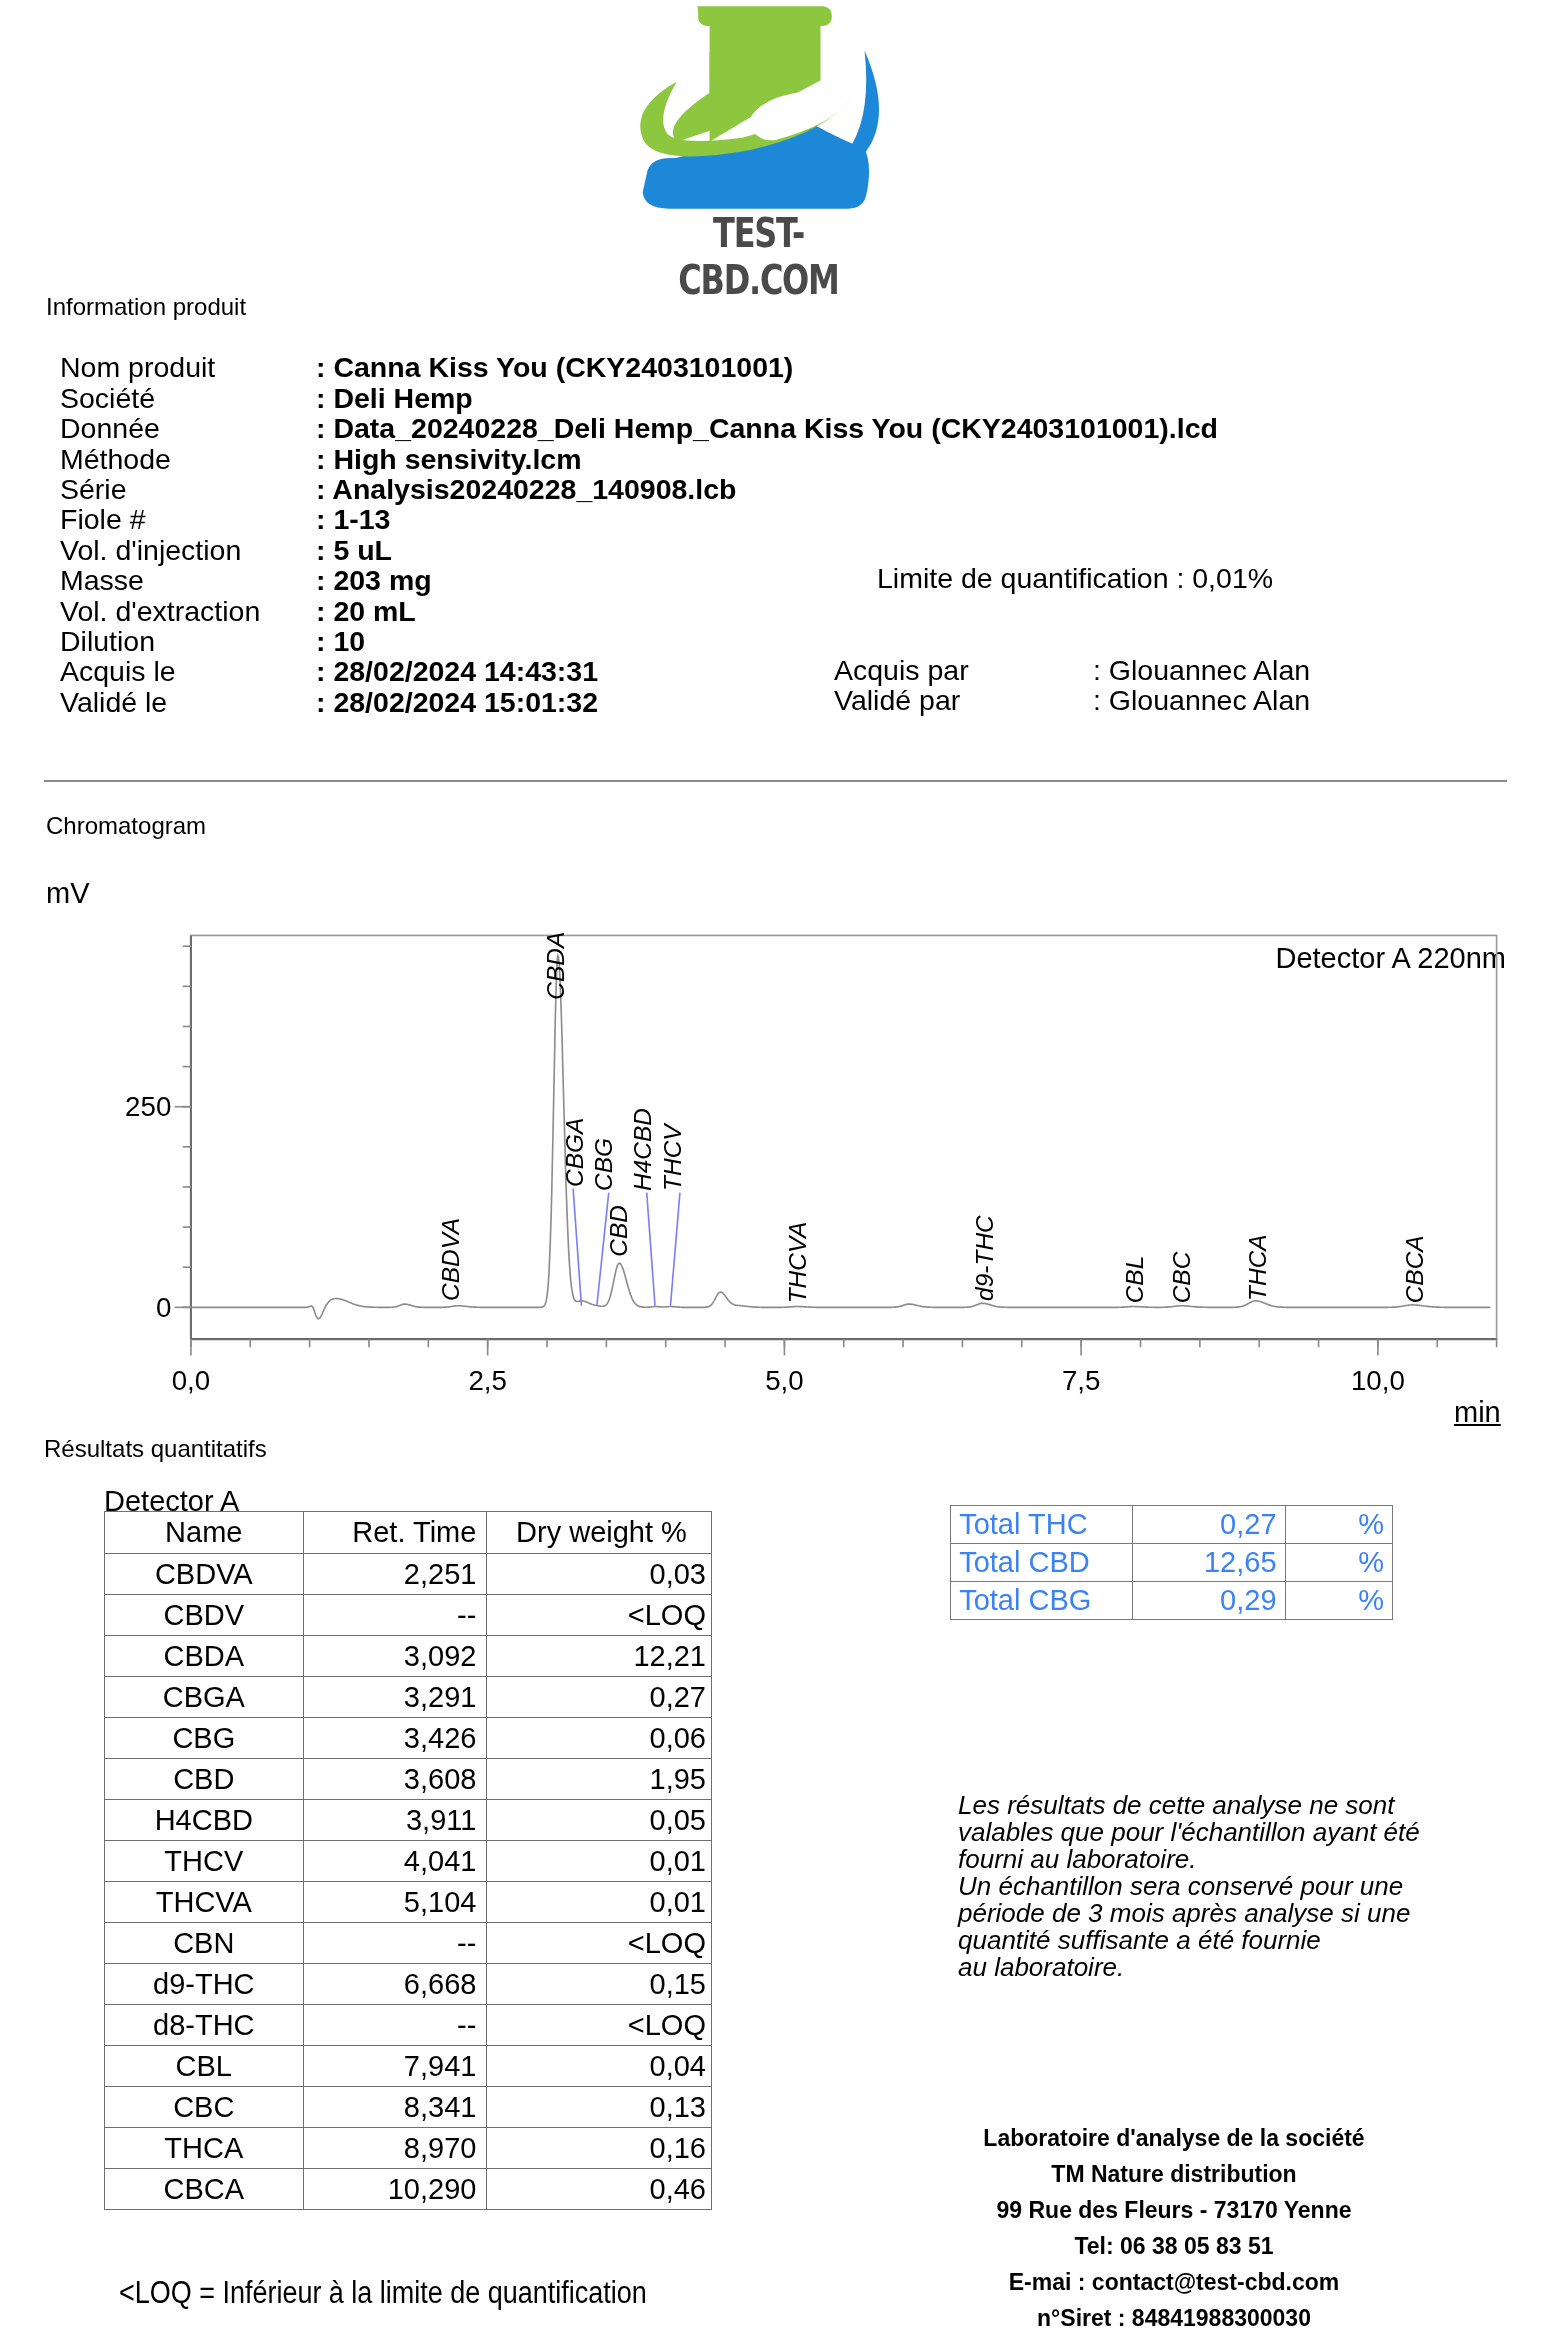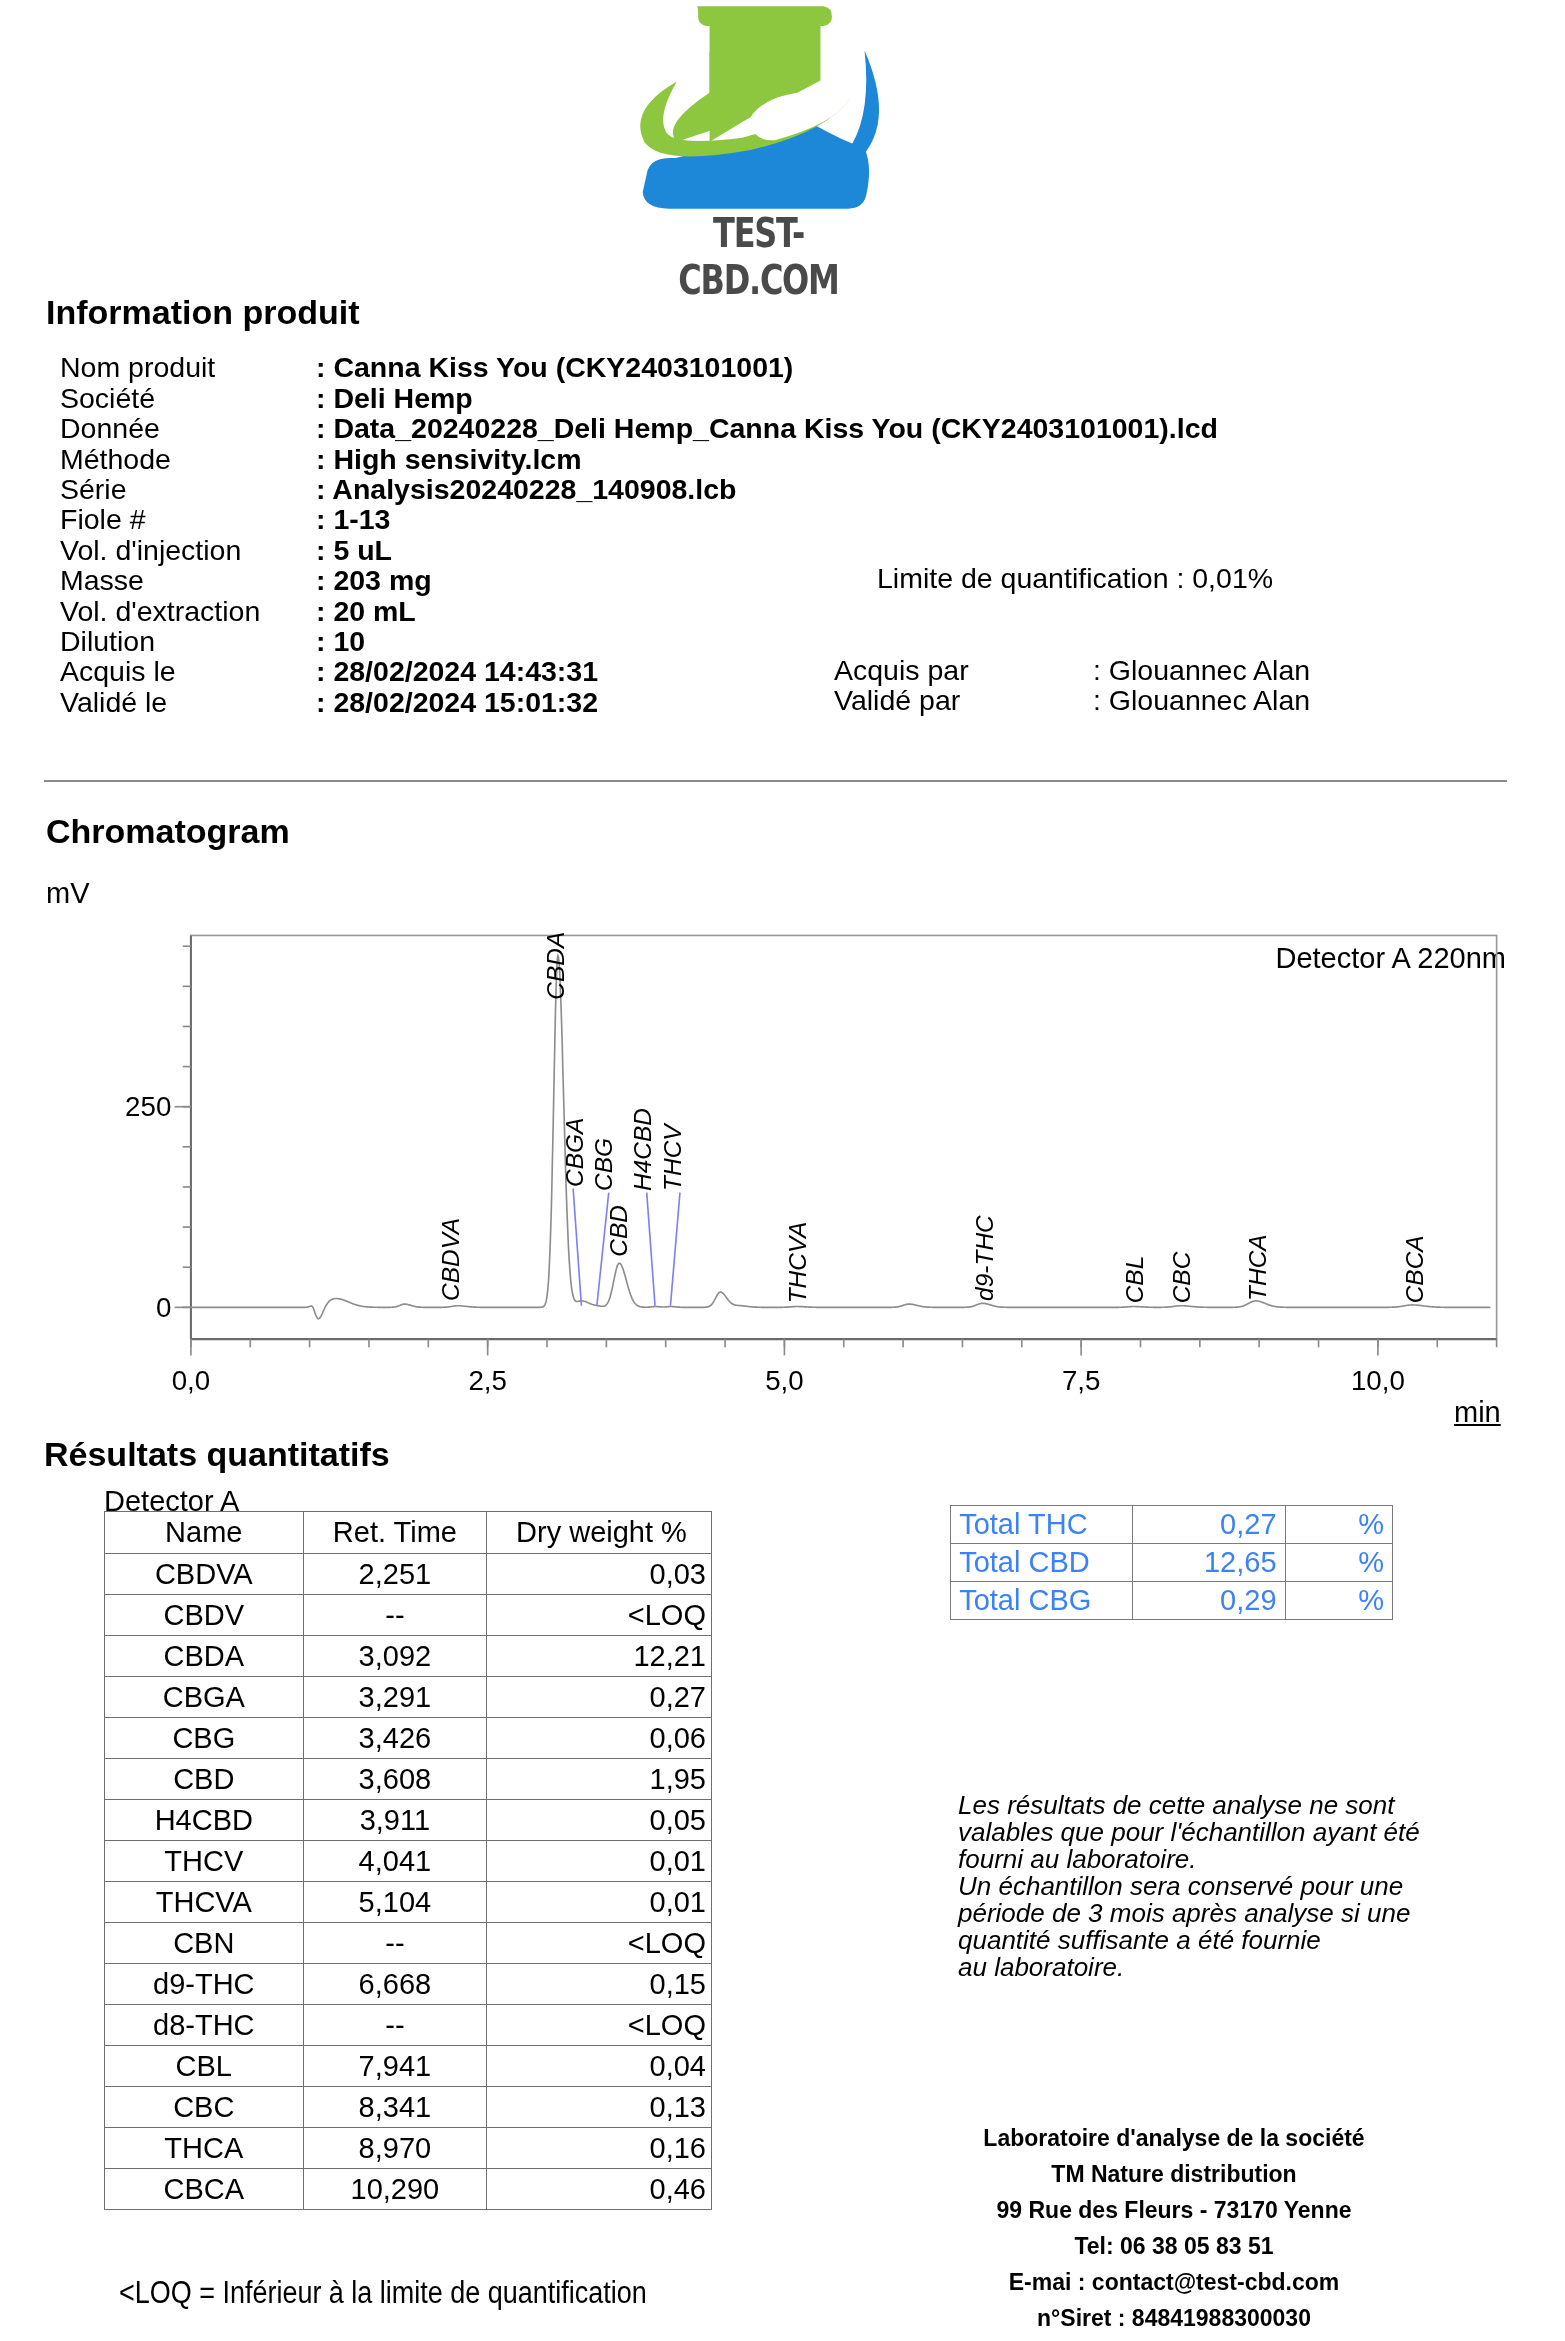--- a/index.html
+++ b/index.html
@@ -1,36 +1,36 @@
 <!DOCTYPE html>
 <html style="font-size:13px"><head>
 <meta charset="utf-8">
 <style>
   html, body { margin:0; padding:0; background:#ffffff; }
   body { width:1566px; height:2342px; position:relative; overflow:hidden;
          font-family:"Liberation Sans", sans-serif; color:#000; }
   .abs { position:absolute; }
-  .h2 { font-weight:bold; font-size:34px; line-height:1; white-space:nowrap; }
+  .h2 { font-weight:normal; font-size:24px; line-height:1; white-space:nowrap; }
   .info-row { position:absolute; left:60px; font-size:28.5px; line-height:30px; white-space:nowrap; }
   .info-row .k { position:absolute; left:0; }
   .info-row .v { position:absolute; left:256px;font-weight:bold; }
   .info-r { position:absolute; font-size:28.5px; line-height:30px; white-space:nowrap; }
   .sep { position:absolute; left:44px; width:1463px; height:1.6px; background:#8a8a8a; top:780px; }
 
   
   #chart { position:absolute; left:0; top:0; width:1566px; height:1468px; pointer-events:none; }
   .axis-lbl { font-family:"Liberation Sans", sans-serif; font-size:34px; fill:#000; }
   .peak-lbl { font-family:"Liberation Sans", sans-serif; font-size:30px; fill:#000; font-style:italic; }
 
   
   table.res { position:absolute; left:104px; top:1511px; border-collapse:collapse; font-size:29px; }
   table.res td, table.res th { border:1.6px solid #6f6f6f; height:40px; padding:0 9.8px; font-weight:normal; white-space:nowrap; }
   table.res th { height:41px; }
   table.res .c1 { width:178px; text-align:center;margin-top:16px; }
-  table.res .c2 { width:163px; text-align:center; }
+  table.res .c2 { width:163px; text-align:right; }
   table.res .c3 { width:209px; text-align:right; padding-right:4.9px; }
 
   table.tot { position:absolute; left:950px; top:1505px; border-collapse:collapse; font-size:29px; color:#3b82f6; }
   table.tot td { border:1.6px solid #7a7a7a; height:37px; padding:0 8.2px; white-space:nowrap; }
   table.tot .t1 { width:165px; text-align:left; }
   table.tot .t2 { width:135px; text-align:right; }
   table.tot .t3 { width:90px; text-align:right; }
 
   .disclaimer { position:absolute; left:958px; top:1792px; font-size:26px; line-height:27px; font-style:italic; white-space:pre; }
   .footer { position:absolute; left:848px; width:652px; top:2120px; text-align:center; font-weight:bold; font-size:23px; line-height:36px; }

